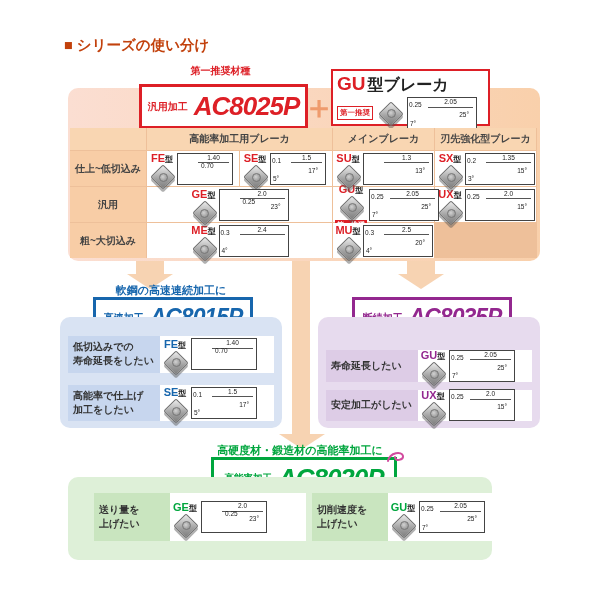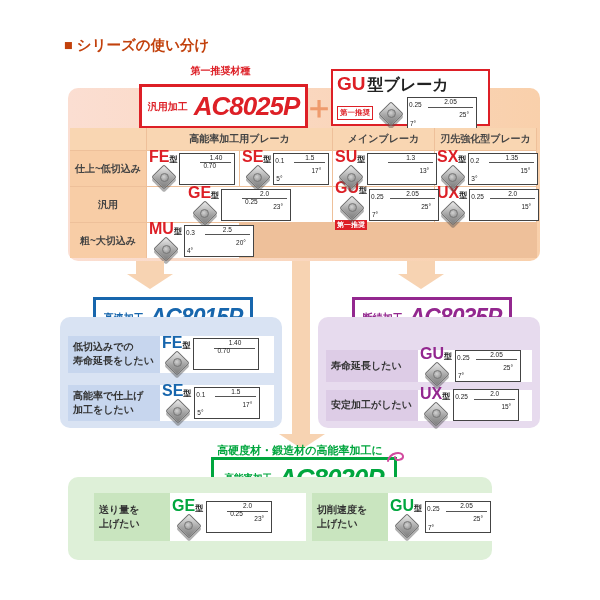--- a/index.html
+++ b/index.html
@@ -56,21 +56,21 @@
          font-size:10px;font-weight:bold;color:#444;}
   .rlabel{background:#f8cda6;display:flex;align-items:center;justify-content:center;
           font-size:10px;font-weight:bold;color:#444;}
   .dcell{background:#fff;display:flex;align-items:center;padding:1px 2px;gap:2px;box-sizing:border-box;}
   .span2{grid-column:2/span 2;justify-content:center;}
   .hspan2{grid-column:2/span 2;}
 
   
   .tmini{display:flex;flex-direction:column;align-items:center;flex:0 0 auto;}
   .tname{line-height:1;white-space:nowrap;}
-  .tname b{font-size:16px;font-weight:800;color:#dd1f26;}
+  .tname b{font-size:11px;font-weight:800;color:#dd1f26;}
   .tname .suf{font-size:8px;font-weight:700;color:#222;}
   .ctx-blue .tname b{color:#1766ad;}
   .ctx-purple .tname b{color:#93278f;}
   .ctx-green .tname b{color:#00a63e;}
 
   
   .insert{width:26px;height:23px;position:relative;flex:0 0 auto;}
   .insert .ibody{position:absolute;left:5px;top:3px;width:16px;height:16px;transform:rotate(45deg);
                  background:linear-gradient(135deg,#ececec,#a0a0a0 60%,#7d7d7d);
                  border:1px solid #6f6f6f;border-radius:2px;box-shadow:2px 2px 0 rgba(80,80,80,.45);}
@@ -277,20 +277,35 @@
         </span>
       <span class="draw">
         <i class="d-left">0.25</i>
         <i class="d-top">2.0</i>
         <i class="d-ang">15°</i>
 
       </span>
     </div>
 
     <div class="rlabel">粗~大切込み</div>
+    <div class="dcell span2">
+      <span class="tmini">
+          <span class="tname"><b>ME</b><span class="suf">型</span></span>
+        <span class="insert">
+            <i class="ibody"></i>
+            <i class="ihole"></i>
+          </span>
+        </span>
+      <span class="draw">
+        <i class="d-left">0.3</i>
+        <i class="d-top">2.4</i>
+        <i class="d-ang2">4°</i>
+
+      </span>
+    </div>
     <div class="dcell">
       <span class="tmini">
           <span class="tname"><b>MU</b><span class="suf">型</span></span>
         <span class="insert">
             <i class="ibody"></i>
             <i class="ihole"></i>
           </span>
         </span>
       <span class="draw">
         <i class="d-left">0.3</i>
@@ -302,20 +317,21 @@
     </div>
   </div>
 
   <div class="abs arr" id="arr-l-rect"></div>
   <div class="abs tri" id="arr-l-tri"></div>
   <div class="abs arr" id="arr-r-rect"></div>
   <div class="abs tri" id="arr-r-tri"></div>
   <div class="abs arr" id="arr-c-strip"></div>
   <div class="abs tri" id="arr-c-tri"></div>
 
+  <div class="abs bhead" id="lhead">軟鋼の高速連続加工に</div>
   <div class="abs grade-box" id="g8015">
     <span class="pfx">高速加工</span>
     <span class="nm">AC8015P</span>
   </div>
   <div class="abs panel ctx-blue" id="lpanel">
     <div class="prow">
       <div class="plabel">
         <span>低切込みでの</span>
         <span>寿命延長をしたい</span>
       </div>

